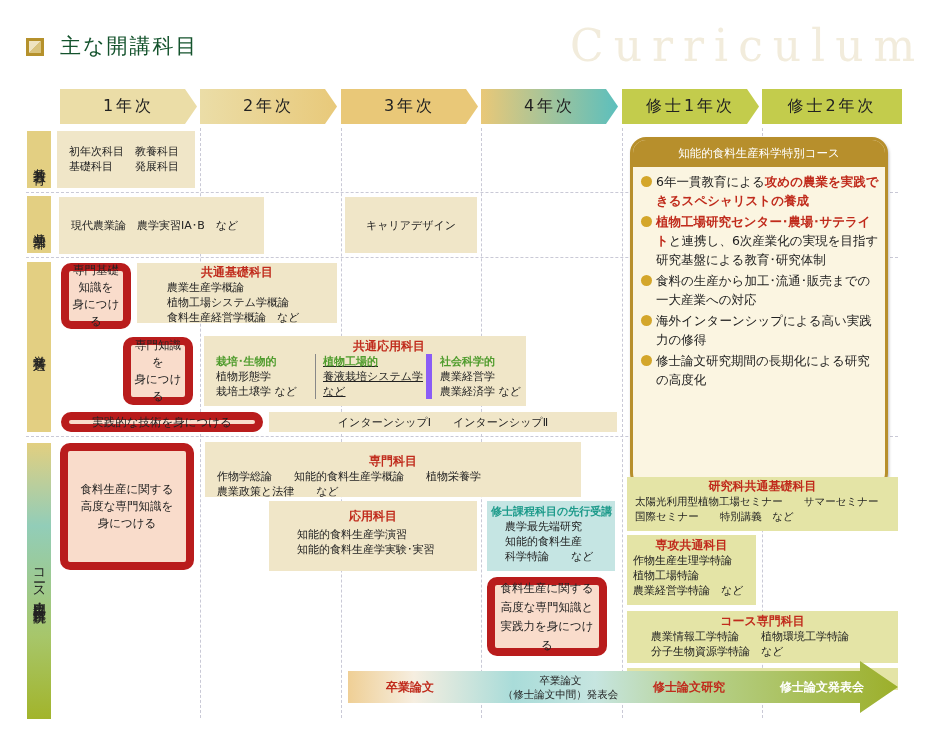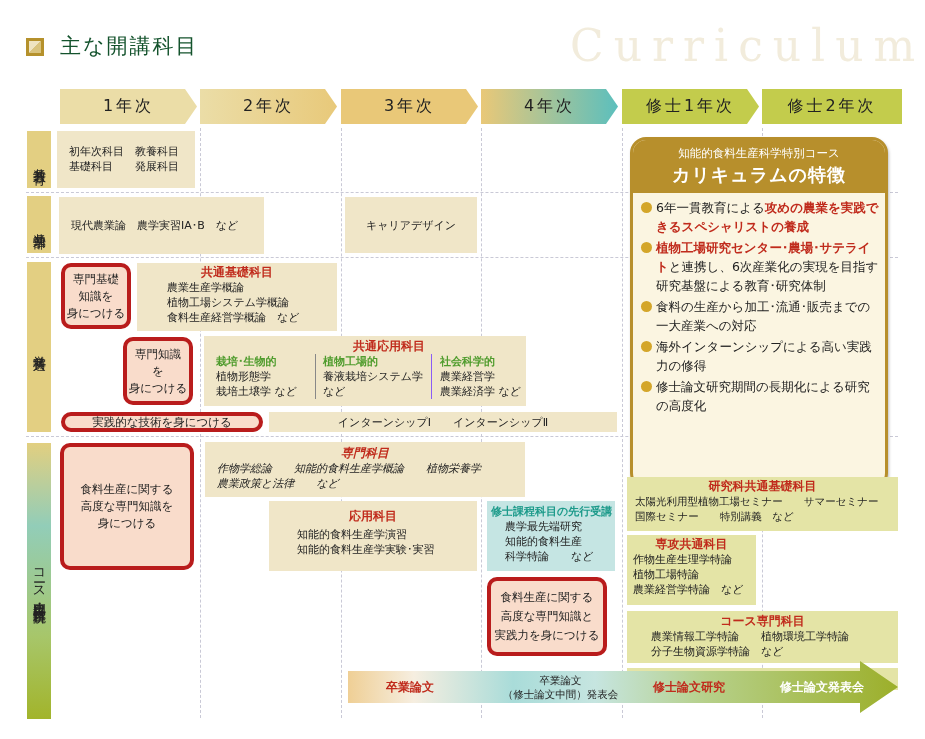--- a/index.html
+++ b/index.html
@@ -26,21 +26,21 @@
   .vline { top: 128px; height: 590px; border-left: 1px dashed #c9c9d6; width: 0; }
   .hline { left: 26px; width: 872px; border-top: 1px dashed #c9c9d6; height: 0; }
   
   .side { left: 27px; width: 24px; display: flex; align-items: center; justify-content: center;
     writing-mode: vertical-rl; font-size: 13px; color: #222; text-orientation: upright; letter-spacing: 1px; }
   .side-gold { background: #e3cf82; }
   .side-grad { background: linear-gradient(180deg, #e2cf80 0%, #92cdb8 30%, #a7c66a 70%, #a2b42b 100%); }
   
   .box { font-size: 11px; line-height: 15px; color: #222; }
   .beige { background: #f0e6c8; }
-  .peach { background: #f9dccb; border: 4px solid #b91c1c; border-radius: 10px; display: flex; align-items: center; justify-content: center; text-align: center; font-size: 11.5px; line-height: 17px; }
+  .peach { background: #f9dccb; border: 8px solid #b91c1c; border-radius: 10px; display: flex; align-items: center; justify-content: center; text-align: center; font-size: 11.5px; line-height: 17px; }
   .olive { background: #e4e4a6; margin-top: 35px; }
   .teal { background: #c5e5e3; }
   .red { color: #c02b1c; font-weight: bold; font-size: 12px; }
   .green { color: #4f9c2d; font-weight: bold; }
   .tealtxt { color: #1c9a8a; font-weight: bold; }
   .center { text-align: center; }
   
   .feat { left: 630px; top: 137px; width: 258px; height: 352px; border-radius: 16px; background: #fbf5e1;
     border: 3px solid #b78f2c; overflow: hidden; box-shadow: 1px 2px 3px rgba(0,0,0,0.25); }
   .feat-head { background: #b78f2c; color: #fff; text-align: center; padding: 6px 0 6px; }
@@ -91,21 +91,21 @@
 
 <div class="abs side side-gold" style="top:262px;height:170px;">学科共通</div>
 
 <div class="abs peach" style="left:61px;top:263px;width:70px;height:66px;">
   <div>
     <div>専門基礎</div>
     <div>知識を</div>
     <div>身につける</div>
   </div>
 </div>
-<div class="abs box beige" style="left:137px;top:263px;width:200px;height:68px;padding:2px 0 0 30px;">
+<div class="abs box beige" style="left:137px;top:263px;width:200px;height:60px;padding:2px 0 0 30px;">
   <div class="red center" style="margin-left:-30px;">共通基礎科目</div>
   <div>農業生産学概論</div>
   <div>植物工場システム学概論</div>
   <div>食料生産経営学概論　など</div>
 </div>
 
 <div class="abs peach" style="left:123px;top:337px;width:70px;height:68px;">
   <div>
     <div>専門知識</div>
     <div>を</div>
@@ -113,40 +113,39 @@
   </div>
 </div>
 <div class="abs box beige" style="left:204px;top:336px;width:322px;height:70px;padding:3px 0 0 12px;">
   <div class="red center" style="margin-left:-12px;padding-left:48px;">共通応用科目</div>
   <div style="display:flex;">
     <div style="width:100px;border-right:1px solid #888;">
       <div class="green">栽培･生物的</div>
       <div>植物形態学</div>
       <div>栽培土壌学 など</div>
     </div>
-    <div style="width:116px;padding-left:7px;border-right:1px solid #8b5cf6;">
+    <div style="width:116px;padding-left:7px;border-right:6px solid #8b5cf6;text-decoration:underline;">
       <div class="green">植物工場的</div>
       <div>養液栽培システム学</div>
       <div>など</div>
     </div>
     <div style="padding-left:8px;">
       <div class="green">社会科学的</div>
       <div>農業経営学</div>
       <div>農業経済学 など</div>
     </div>
   </div>
 </div>
 
 <div class="abs peach" style="left:61px;top:412px;width:202px;height:20px;border-radius:10px;">実践的な技術を身につける</div>
 <div class="abs box beige" style="left:269px;top:412px;width:348px;height:20px;display:flex;align-items:center;justify-content:center;">インターンシップⅠ　　インターンシップⅡ</div>
 
 <div class="abs feat">
   <div class="feat-head">
     <div class="feat-sub">知能的食料生産科学特別コース</div>
-    <div class="feat-title">カリキュラムの特徴</div>
   </div>
   <div class="feat-list">
     <div class="feat-item">
       <span class="dot"></span>
       <span>6年一貫教育による</span><span class="hl">攻めの農業を実践できるスペシャリストの養成</span>
     </div>
     <div class="feat-item">
       <span class="dot"></span>
       <span class="hl">植物工場研究センター･農場･サテライト</span><span>と連携し、6次産業化の実現を目指す研究基盤による教育･研究体制</span>
     </div>
@@ -168,21 +167,21 @@
 <div class="abs side side-grad" style="top:443px;height:276px;font-size:13px;">コース専門科目・大学院科目</div>
 
 <div class="abs peach" style="left:60px;top:443px;width:134px;height:127px;">
   <div>
     <div>食料生産に関する</div>
     <div>高度な専門知識を</div>
     <div>身につける</div>
   </div>
 </div>
 
-<div class="abs box beige" style="left:205px;top:442px;width:320px;height:55px;padding:4px 0 0 12px;font-style:italic;">
+<div class="abs box beige" style="left:205px;top:442px;width:376px;height:55px;padding:12px 0 0 12px;">
   <div class="red center" style="margin-left:-12px;">専門科目</div>
   <div>作物学総論　　知能的食料生産学概論　　植物栄養学</div>
   <div>農業政策と法律　　など</div>
 </div>
 
 <div class="abs box beige" style="left:269px;top:501px;width:208px;height:70px;padding:8px 0 0 28px;">
   <div class="red center" style="margin-left:-28px;margin-bottom:3px;">応用科目</div>
   <div>知能的食料生産学演習</div>
   <div>知能的食料生産学実験･実習</div>
 </div>
@@ -201,21 +200,21 @@
     <div>実践力を身につける</div>
   </div>
 </div>
 
 <div class="abs box olive" style="left:627px;top:442px;width:271px;height:54px;padding:2px 0 0 8px;">
   <div class="red center" style="margin-left:-8px;">研究科共通基礎科目</div>
   <div style="font-size:10.5px;">太陽光利用型植物工場セミナー　　サマーセミナー</div>
   <div style="font-size:10.5px;">国際セミナー　　特別講義　など</div>
 </div>
 
-<div class="abs box olive" style="left:627px;top:500px;width:129px;height:70px;padding:3px 0 0 6px;font-family:Liberation Mono, monospace;">
+<div class="abs box olive" style="left:627px;top:500px;width:129px;height:70px;padding:3px 0 0 6px;">
   <div class="red center" style="margin-left:-6px;">専攻共通科目</div>
   <div>作物生産生理学特論</div>
   <div>植物工場特論</div>
   <div>農業経営学特論　など</div>
 </div>
 
 <div class="abs box olive" style="left:627px;top:576px;width:271px;height:52px;padding:3px 0 0 24px;">
   <div class="red center" style="margin-left:-24px;">コース専門科目</div>
   <div>農業情報工学特論　　植物環境工学特論</div>
   <div>分子生物資源学特論　など</div>

